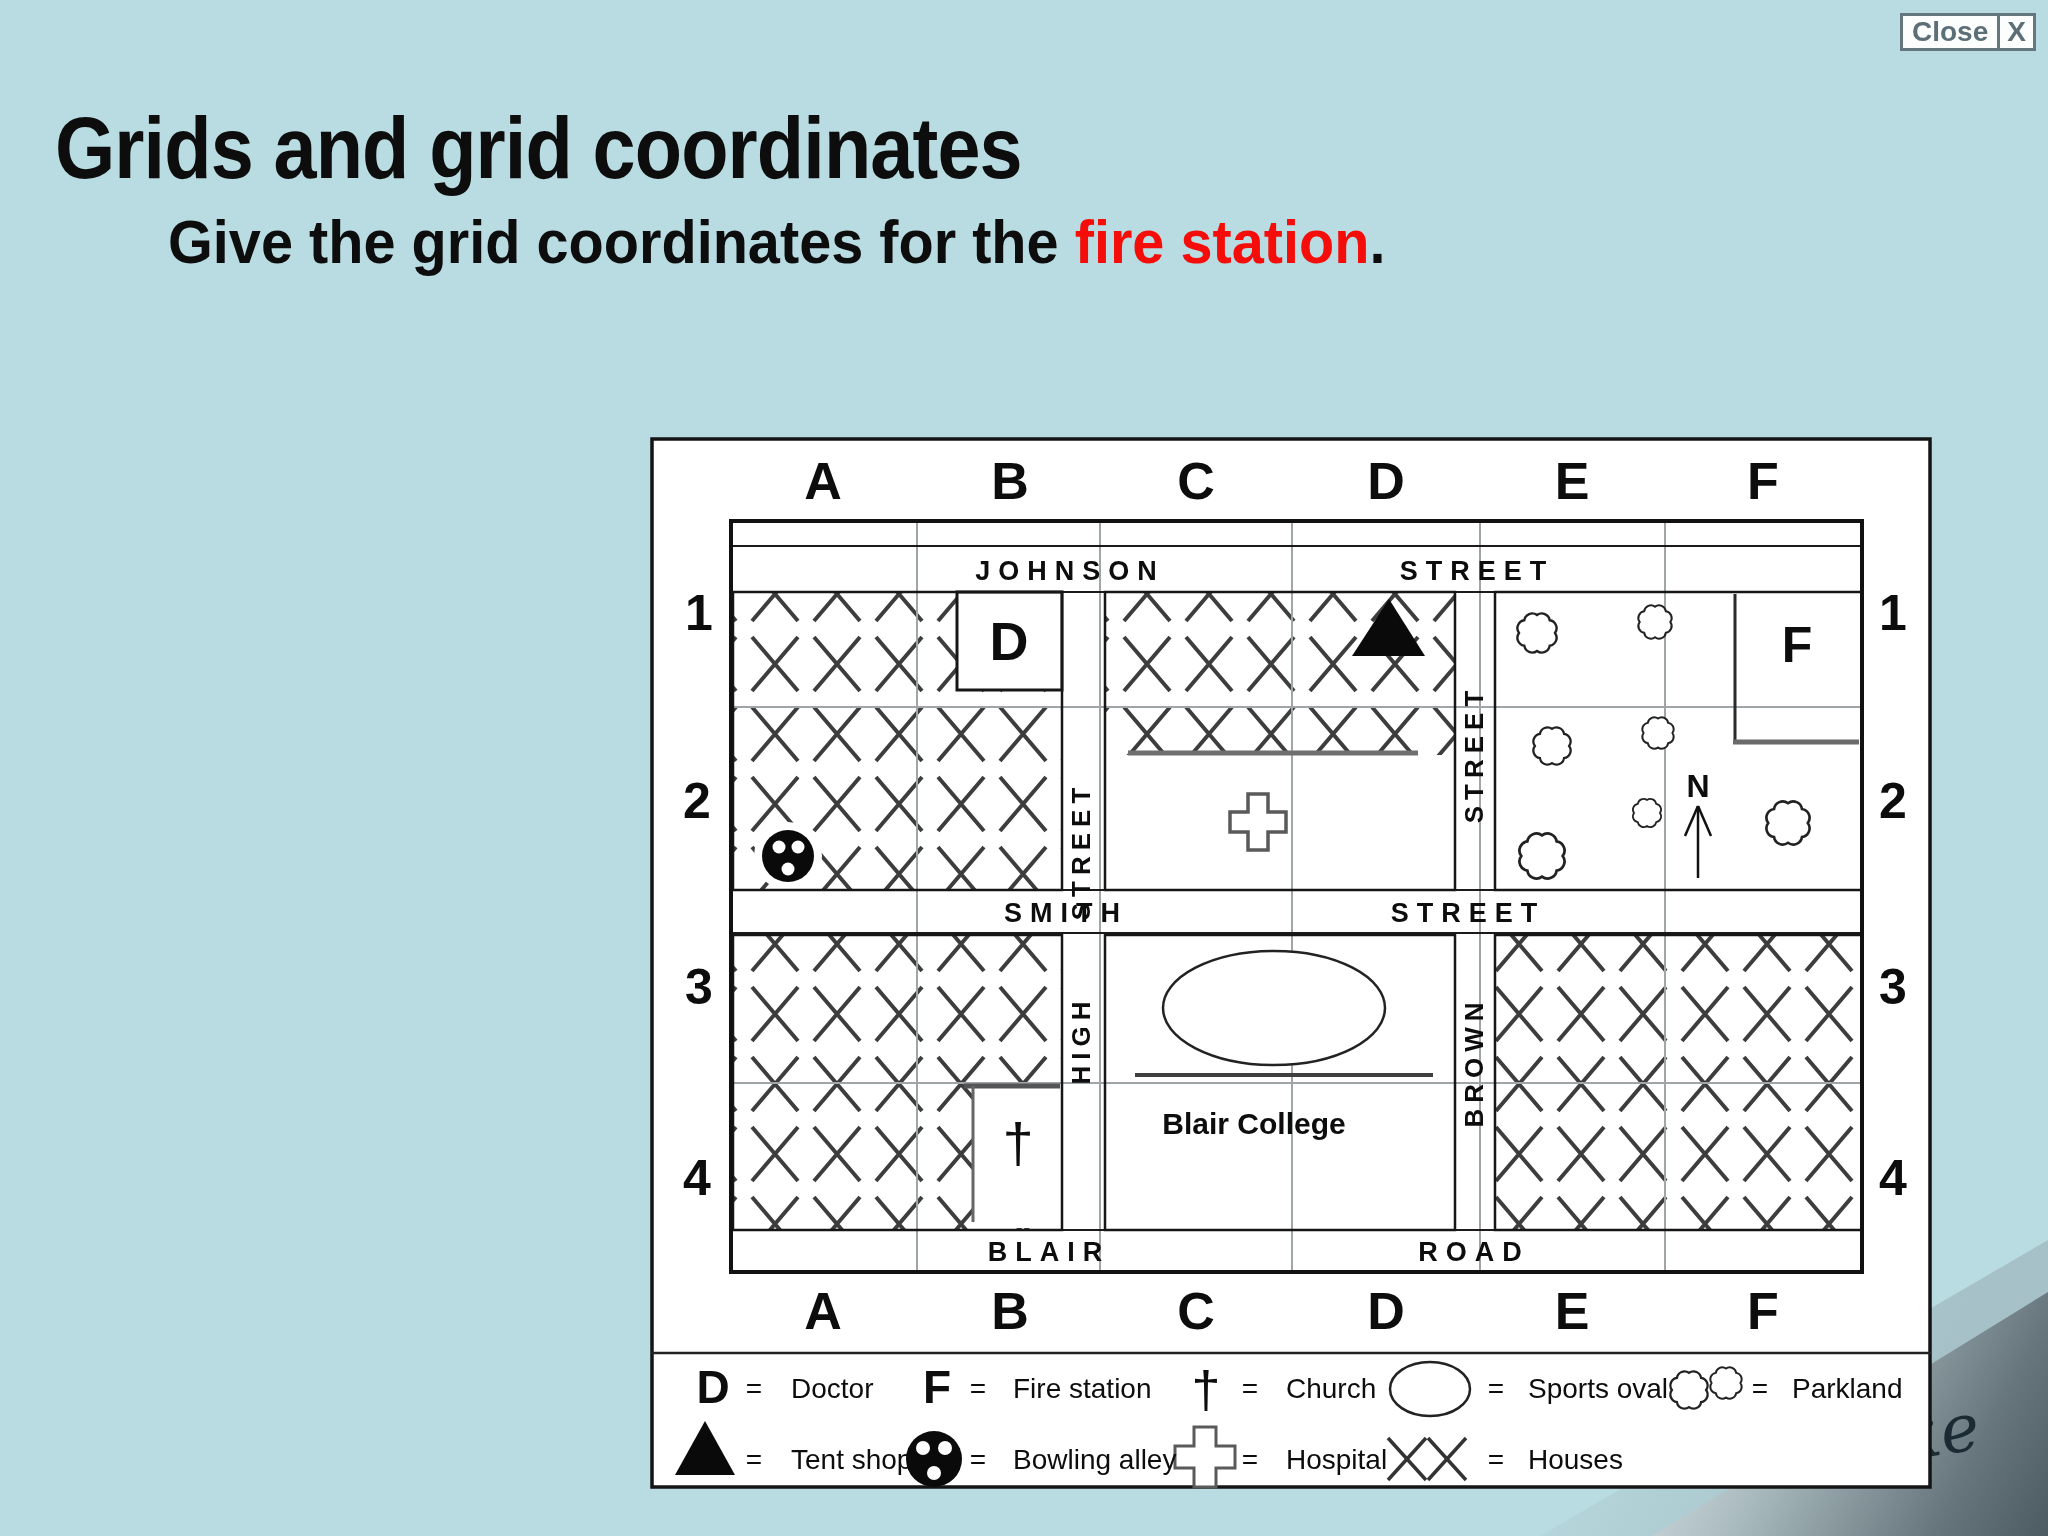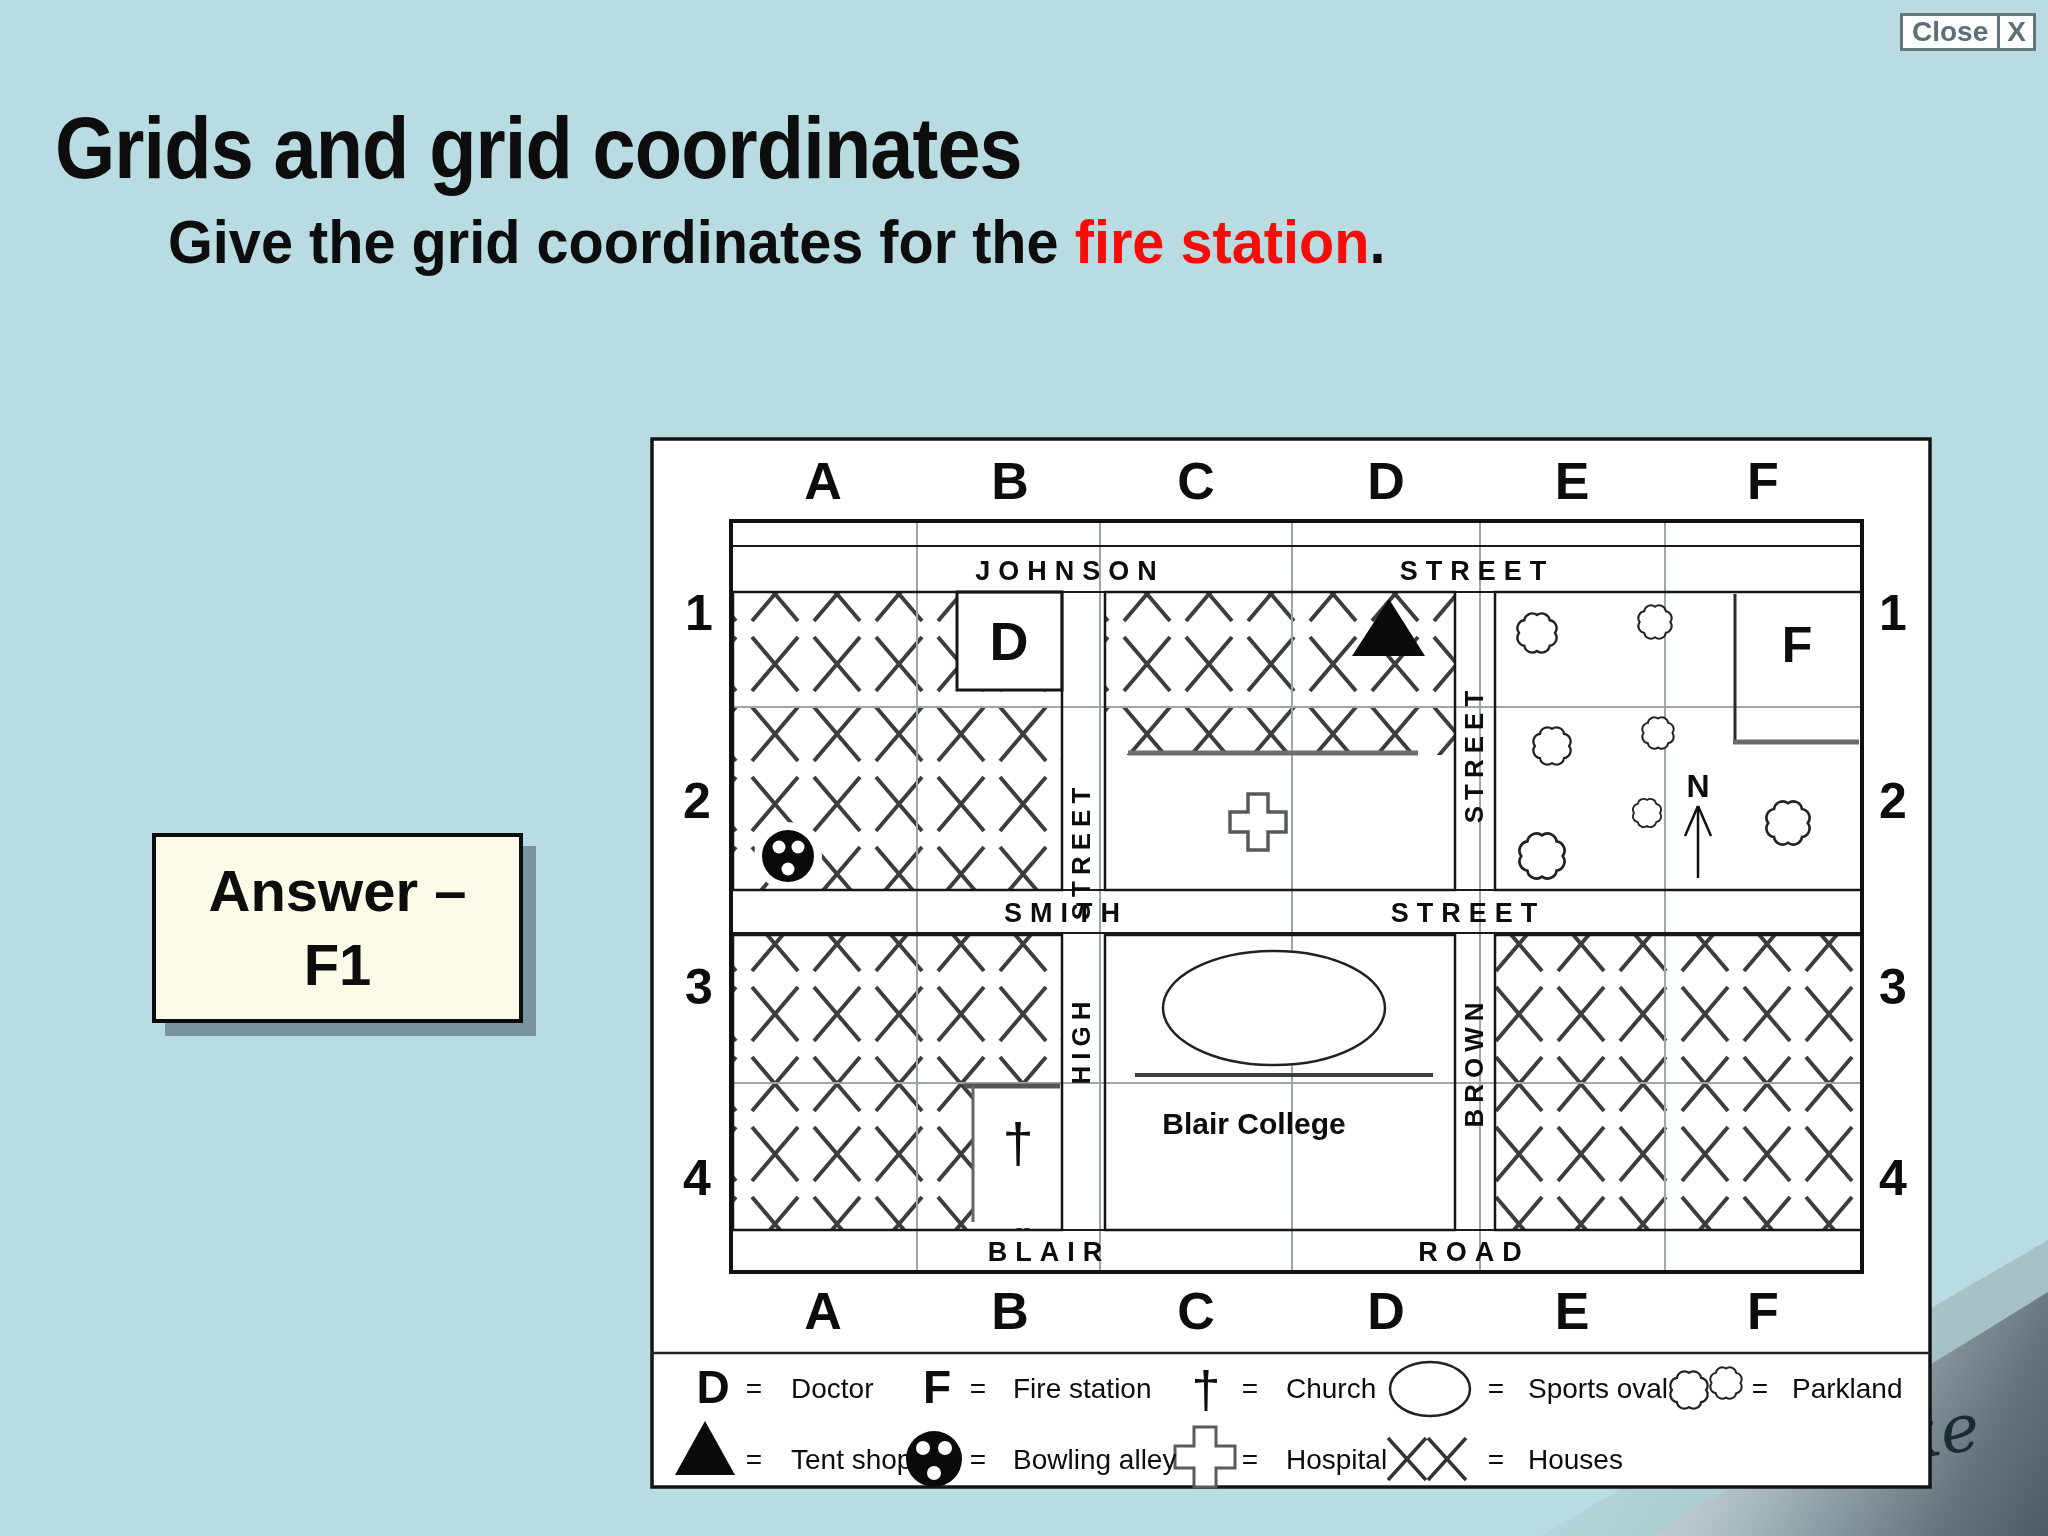--- a/index.html
+++ b/index.html
@@ -55,24 +55,20 @@
   <div id="signature">Blake</div>
 
   <div id="close-btn">
     <span class="cbox">Close</span>
     <span class="cbox">X</span>
   </div>
 
   <h1 id="page-title">Grids and grid coordinates</h1>
   <div id="question"><span>Give the grid coordinates for the </span><span class="hl">fire station</span><span>.</span></div>
 
-  <div id="answer-box">
-    <div>Answer –</div>
-    <div>F1</div>
-  </div>
 
   <div id="map-panel">
     <svg width="1282" height="1052" viewBox="650 437 1282 1052">
       <defs>
         <pattern id="housesPat" width="62" height="70" patternUnits="userSpaceOnUse">
           <path d="M8,7 L54,61 M54,7 L8,61" stroke="#3d3d3d" stroke-width="4" fill="none"></path>
         </pattern>
         <path id="cloudPath" d="M18,0 A8,8 0 0 1 12.7,12.7 A8,8 0 0 1 0,18 A8,8 0 0 1 -12.7,12.7 A8,8 0 0 1 -18,0 A8,8 0 0 1 -12.7,-12.7 A8,8 0 0 1 0,-18 A8,8 0 0 1 12.7,-12.7 A8,8 0 0 1 18,0 Z" fill="#ffffff" stroke="#222222" stroke-width="2.4"></path>
       </defs>
 

